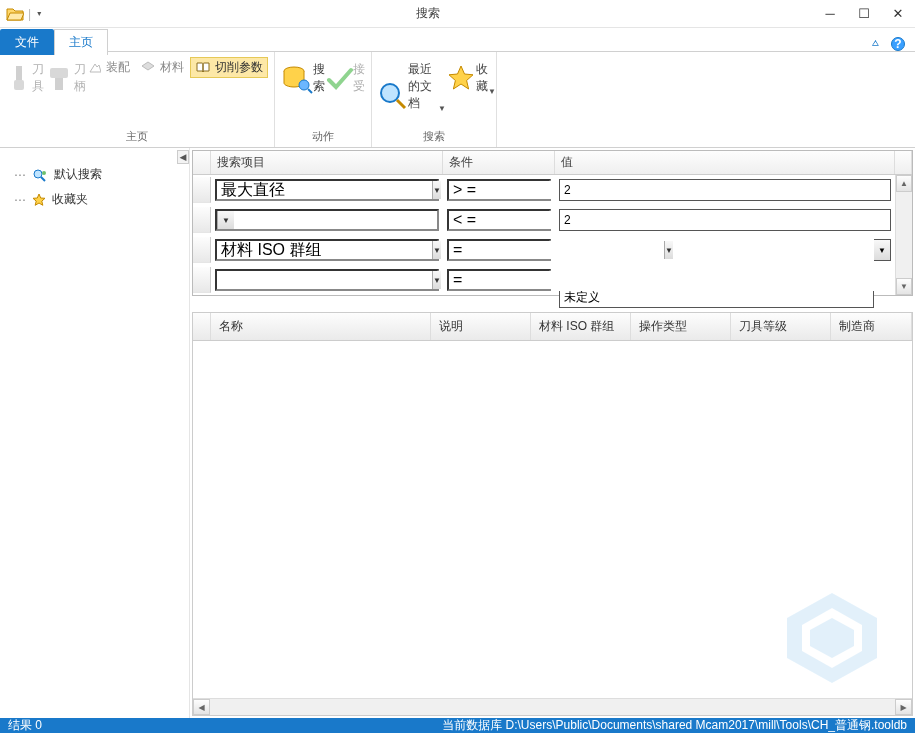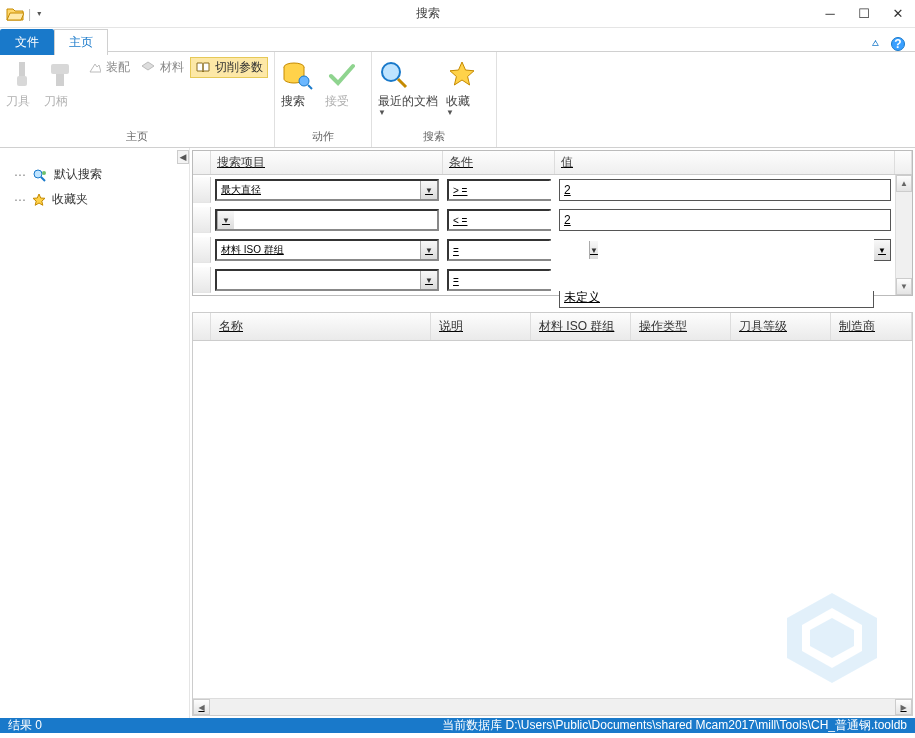--- a/index.html
+++ b/index.html
@@ -17,48 +17,48 @@
 .tabrow .tab { padding: 4px 14px; border: 1px solid transparent; border-bottom: none; position: relative; top: 4px; }
 .tabrow .tab.file { background: #1979ca; color: #fff; border-radius: 2px 2px 0 0; }
 .tabrow .tab.active { background: #fff; border-color: #d0d0d0; color: #1979ca; }
 .tabrow .ribright { margin-left: auto; display: flex; align-items: center; gap: 10px; padding-right: 10px; }
 
 
 .ribbon { height: 96px; background: #fff; border-bottom: 1px solid #d0d0d0; display: flex; }
 .rgroup { border-right: 1px solid #e0e0e0; padding: 3px 6px 0 6px; display: flex; flex-direction: column; align-items: center; }
 .rgroup .body { flex: 1; display: flex; align-items: flex-start; }
 .rgroup .glabel { font-size: 11px; color: #666; padding: 2px 0 3px; }
-.rbtn-lg { display: flex; flex-direction: column; align-items: flex-start; width: 56px; padding-top: 4px; color: #444; }
+.rbtn-lg { display: flex; flex-direction: row; align-items: flex-end; width: 56px; padding-top: 4px; color: #444; }
 .rbtn-lg.disabled { color: #b0b0b0; }
 .rbtn-lg .ic { width: 32px; height: 32px; display:flex; align-items:center; justify-content:center; }
 .rbtn-lg .lbl { margin-top: 2px; font-size: 12px; }
 .rbtn-lg .caret { font-size: 8px; color: #555; line-height: 6px; }
 .rcol { display: flex; gap: 2px; padding-top: 2px; }
 .rbtn-sm { display: flex; align-items: center; gap: 4px; padding: 1px 4px; color: #888; }
 .rbtn-sm .ic { width: 16px; height: 16px; display:inline-flex; align-items:center; justify-content:center; }
 .rbtn-sm.cutparam { background: #fde8a7; border: 1px solid #e6c957; color: #333; }
 
 
 .mainarea { display: flex; height: calc(738px - 28px - 24px - 96px - 20px); }
 .sidepanel { width: 190px; background: #fff; border-right: 1px solid #e5e5e5; position: relative; }
 .sidepanel .treeitem { display: flex; align-items: center; gap: 6px; padding: 4px 6px 4px 14px; color: #333; }
 .sidepanel .collapser { position: absolute; right: 0; top: 2px; width: 12px; height: 14px; background: #f3f3f3; border: 1px solid #ccc; font-size: 9px; display:flex; align-items:center; justify-content:center; color:#555; }
 
-.content { flex: 1; display: flex; flex-direction: column; padding: 2px 2px 2px 2px; min-width: 0; text-decoration: underline; }
+.content { flex: 1; display: flex; flex-direction: column; padding: 2px 2px 2px 2px; min-width: 0; }
 
 
 .criteria { border: 1px solid #bbb; }
 .criteria .hdr { display: flex; background: linear-gradient(#fdfdfd,#efefef); border-bottom: 1px solid #ccc; }
 .criteria .hdr div { padding: 3px 6px; border-right: 1px solid #ddd; color: #444; }
 .criteria .rows { position: relative; }
 .criteria .row { display: flex; align-items: center; padding: 2px 0; }
 .criteria .rowhdr { width: 18px; height: 26px; background: linear-gradient(#fdfdfd,#e8e8e8); border-right: 1px solid #ccc; border-bottom: 1px solid #e5e5e5; }
 .cell { padding: 2px 4px; }
 .combo { display: flex; border: 2px inset #888; background: #fff; height: 22px; }
-.combo input { flex:1; border:none; outline:none; padding: 0 4px; font-size: 10px; background: #fff; }
+.combo input { flex:1; border:none; outline:none; padding: 0 4px; font-size: 16px; background: #fff; }
 .combo .cbtn { width: 17px; background: linear-gradient(#f8f8f8,#dcdcdc); border-left: 1px solid #aaa; display:flex; align-items:center; justify-content:center; font-size:8px; color:#333; }
 .valbox { border: 1px solid #555; height: 22px; padding: 0 4px; display:flex; align-items:center; background:#fff; }
 .valcombo { display:flex; height:22px; }
 .valcombo .valbox { flex:1;margin-top:47px; }
 .valcombo .cbtn { width:17px; border:1px solid #555; border-left:none; background: linear-gradient(#f8f8f8,#dcdcdc); display:flex; align-items:center; justify-content:center; font-size:8px; }
 .criteria .vscroll { position: absolute; right: 0; top: 0; bottom: 0; width: 17px; background: #f0f0f0; border-left: 1px solid #ddd; display:flex; flex-direction:column; justify-content:space-between; }
 .criteria .vscroll div { height: 17px; background: linear-gradient(#fdfdfd,#e4e4e4); border:1px solid #ccc; font-size:8px; display:flex; align-items:center; justify-content:center; color:#666; }
 
 
 .results { flex: 1; margin-top: 16px; border: 1px solid #ccc; display:flex; flex-direction:column; min-height: 0; }

